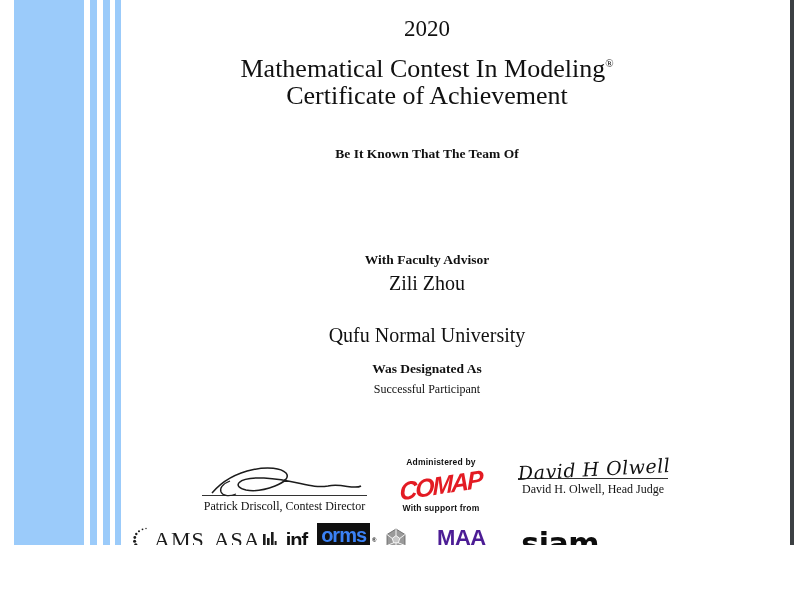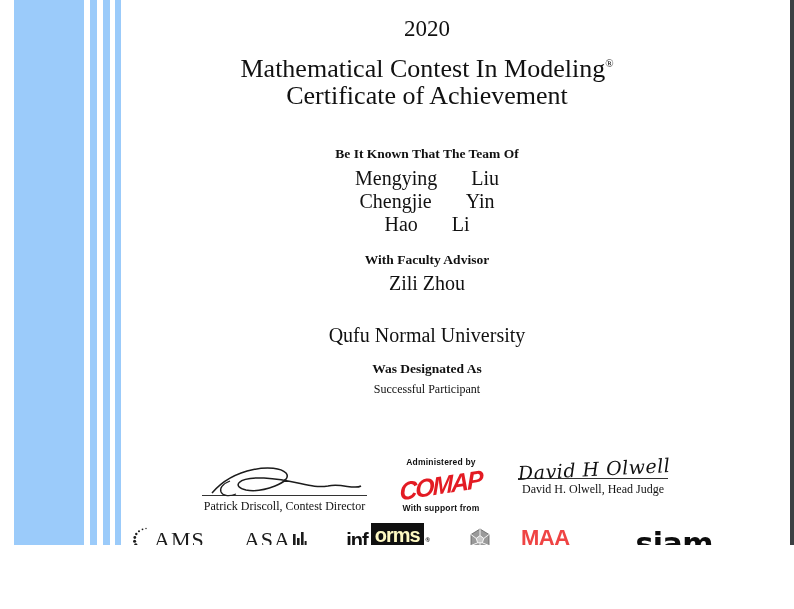--- a/index.html
+++ b/index.html
@@ -47,27 +47,27 @@
   .sig-scribble{display:block;margin:0 auto;}
   .script-name{display:inline-block;font-family:"DejaVu Serif",serif;font-style:italic;
     font-size:19px;letter-spacing:.5px;transform:rotate(-3deg);padding-bottom:4px;white-space:nowrap;}
   .tiny-sans{font-family:"Liberation Sans",sans-serif;font-weight:bold;font-size:8.5px;letter-spacing:.2px;}
   .comap-word{display:inline-block;font-family:"Liberation Sans",sans-serif;font-weight:bold;
     font-style:italic;font-size:25px;letter-spacing:-2px;color:var(--comap-red);
     transform:rotate(-9deg) skewX(-8deg);margin:4px 0 3px;}
 
   
   .logo-row{position:absolute;left:130px;top:521px;width:594px;height:38px;
-    display:flex;align-items:center;justify-content:space-between;gap:9px;}
+    display:flex;align-items:center;justify-content:flex-start;gap:9px;}
   .logo{display:flex;align-items:center;gap:2px;white-space:nowrap;}
   .serif-logo{font-family:"Liberation Serif",serif;font-size:22px;letter-spacing:1px;color:#1c1c1c;}
   .sans-logo{font-family:"Liberation Sans",sans-serif;font-weight:bold;font-size:22px;
-    letter-spacing:-.5px;color:#ef4444;}
+    letter-spacing:-.5px;color:#4c1d95;}
   .informs{font-family:"Liberation Sans",sans-serif;font-weight:bold;font-size:20px;letter-spacing:-1px;}
-  .informs .boxed{background:#101010;color:#fef9c3;padding:1px 4px 10px;margin-left:1px;}
+  .informs .boxed{background:#101010;color:#3b82f6;padding:1px 4px 10px;margin-left:8px;}
   .informs sup{font-size:6px;vertical-align:sub;}
   .maa-col{display:flex;flex-direction:column;align-items:center;line-height:1;}
   .maa-caption{font-family:"Liberation Sans",sans-serif;font-size:4.5px;letter-spacing:.2px;color:#222;}
   .siam{font-family:"DejaVu Sans",sans-serif;font-weight:bold;font-size:30px;letter-spacing:-.5px;color:#0d0d0d;margin-top:7px;}
   .abs{position:absolute;}
 </style>
 </head>
 <body>
 
 <div class="canvas">
@@ -79,34 +79,20 @@
 
   <div class="edge-bar"></div>
 
   <div class="content abs year">2020</div>
   <div class="content abs title1">
     <span>Mathematical Contest In Modeling</span><sup>®</sup>
   </div>
   <div class="content abs title2">Certificate of Achievement</div>
 
   <div class="content abs small-bold intro">Be It Known That The Team Of</div>
-  <div class="content abs names">
-    <div class="name-row">
-      <span>Mengying</span>
-      <span>Liu</span>
-    </div>
-    <div class="name-row">
-      <span>Chengjie</span>
-      <span>Yin</span>
-    </div>
-    <div class="name-row">
-      <span>Hao</span>
-      <span>Li</span>
-    </div>
-  </div>
 
   <div class="content abs small-bold advisor-label">With Faculty Advisor</div>
   <div class="content abs advisor">Zili Zhou</div>
   <div class="content abs institution">Qufu Normal University</div>
   <div class="content abs small-bold designated-label">Was Designated As</div>
   <div class="content abs designation">Successful Participant</div>
 
   <div class="sigblock sig-director">
     <svg class="sig-scribble" width="158" height="38" viewBox="0 0 158 38">
       <path d="M6 30 C 28 4, 70 0, 80 10 C 88 19, 56 30, 40 27 C 26 24, 30 14, 58 15 C 92 17, 104 26, 122 23 C 136 20, 148 27, 155 23" fill="none" stroke="#1c1c1c" stroke-width="1.5"></path>

